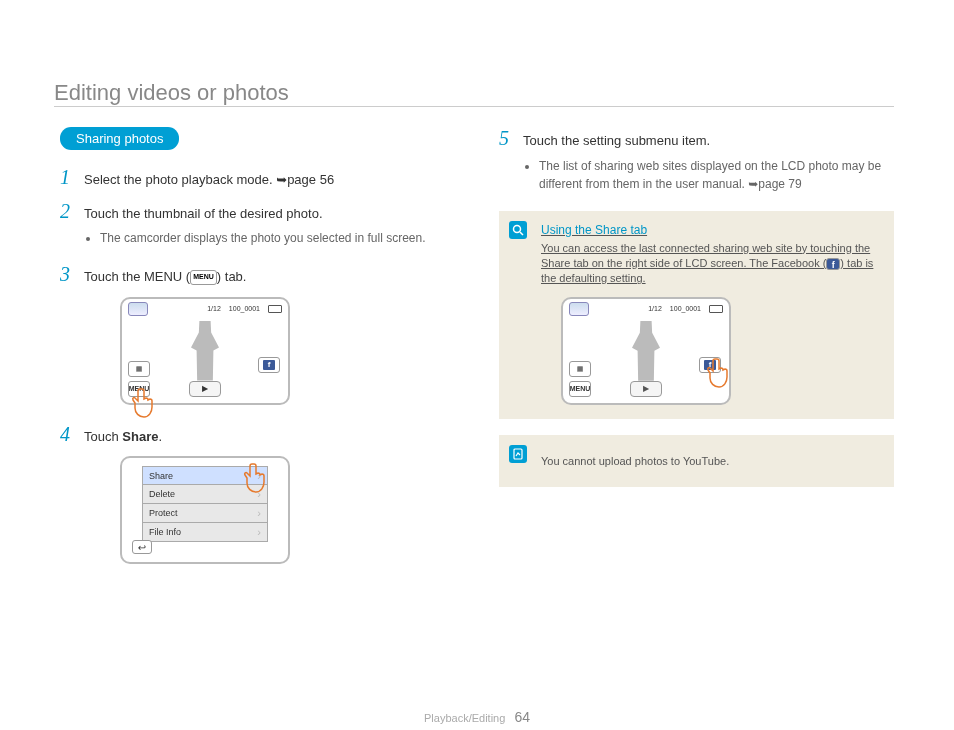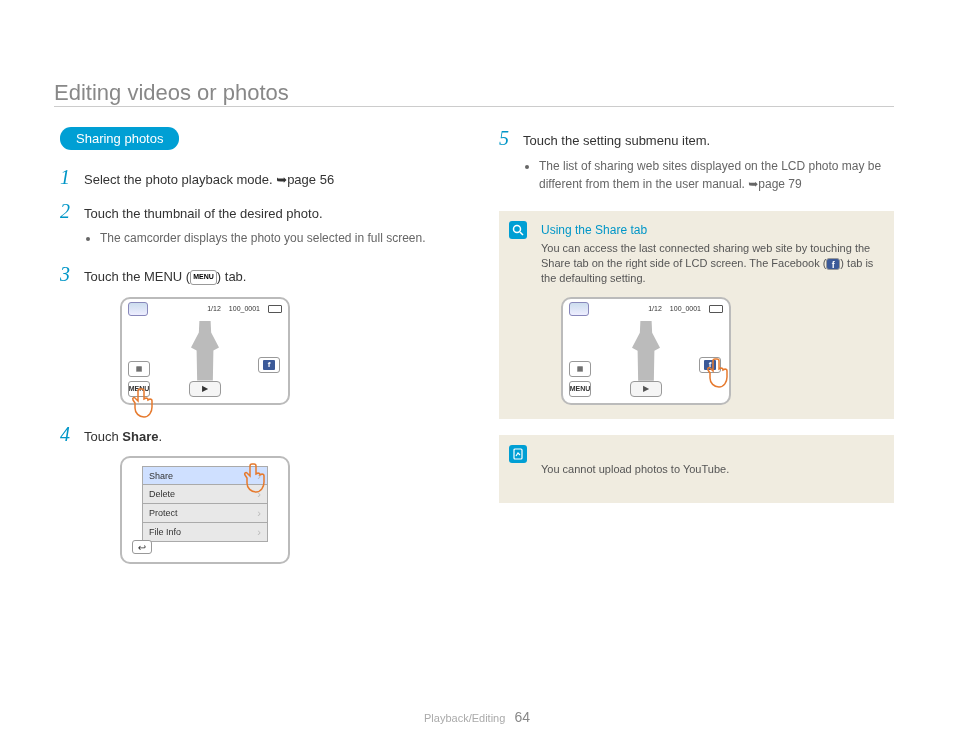--- a/index.html
+++ b/index.html
@@ -91,27 +91,27 @@
     border: 2px solid #bbb; border-radius: 10px;
     background: #fff; position: relative;
   }
   .menu-list { position:absolute; top:8px; left:20px; right:20px; display:flex; flex-direction:column;}
   .menu-item { height:19px; border:1px solid #aaa; border-top:none; background:#e8e8e8; font-size:9px; padding:3px 6px; color:#333; display:flex; justify-content:space-between; align-items:center;}
   .menu-item:first-child { border-top:1px solid #aaa; background:#cfe0ff;}
   .menu-chev { color:#bbb; font-size:11px; }
   .menu-back { position:absolute; left:10px; bottom:8px; width:20px; height:14px; border:1px solid #999; border-radius:3px; background:#fff; font-size:10px; display:flex; align-items:center; justify-content:center;}
 
   
-  .info-box { background:#f0ece0; padding:12px 20px 14px 14px; margin-top:12px; font-size:11px; color:#555; position:relative;}
+  .info-box { background:#f0ece0; padding:12px 20px 14px 14px; margin-top:12px; font-size:11px; color:#555; position:relative;text-decoration:underline;}
   .info-icon { position:absolute; left:10px; top:10px; width:18px; height:18px; background:#009fd4; border-radius:3px; color:#fff; font-size:12px; display:flex; align-items:center; justify-content:center;}
   .info-title { color:#0096c7; font-size:12px; margin-left:28px; margin-bottom:4px;}
   .info-text { margin-left:28px; line-height:1.4; margin-bottom:10px;}
   .info-box .camera-screen { margin-left:48px;}
 
-  .note-box { background:#f0ece0; padding:28px 14px; margin-top:16px; font-size:11px; color:#555; position:relative;}
+  .note-box { background:#f0ece0; padding:20px 14px; margin-top:16px; font-size:11px; color:#555; position:relative;}
   .note-icon { position:absolute; left:10px; top:10px; width:18px; height:18px; background:#009fd4; border-radius:3px; color:#fff; font-size:11px; display:flex; align-items:center; justify-content:center;}
   .note-text { margin-left:28px;}
 
   .footer {
     position:absolute; bottom:5px; left:0; right:0;
     text-align:center; font-size:11px; color:#aaa;
   }
   .footer .pnum { font-size:14px; color:#888; margin-left:6px;}
 </style>
 </head>

